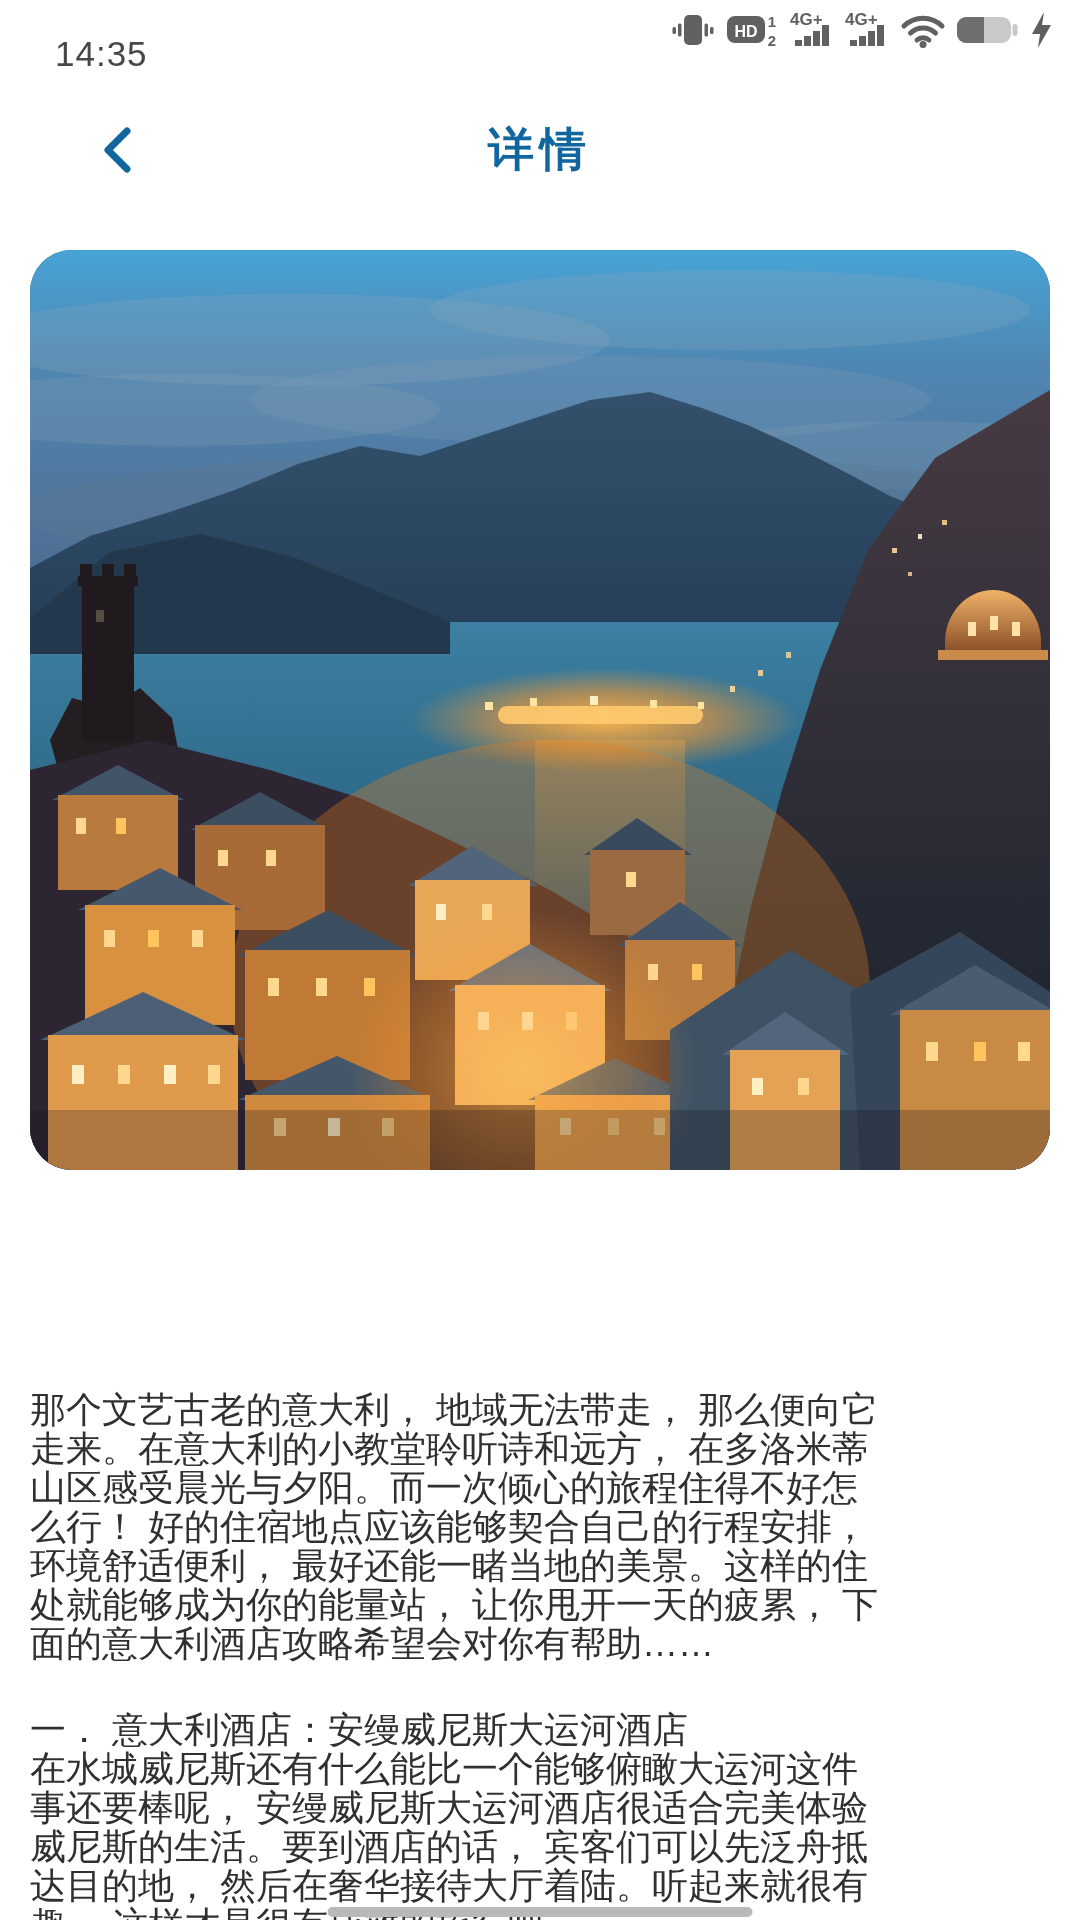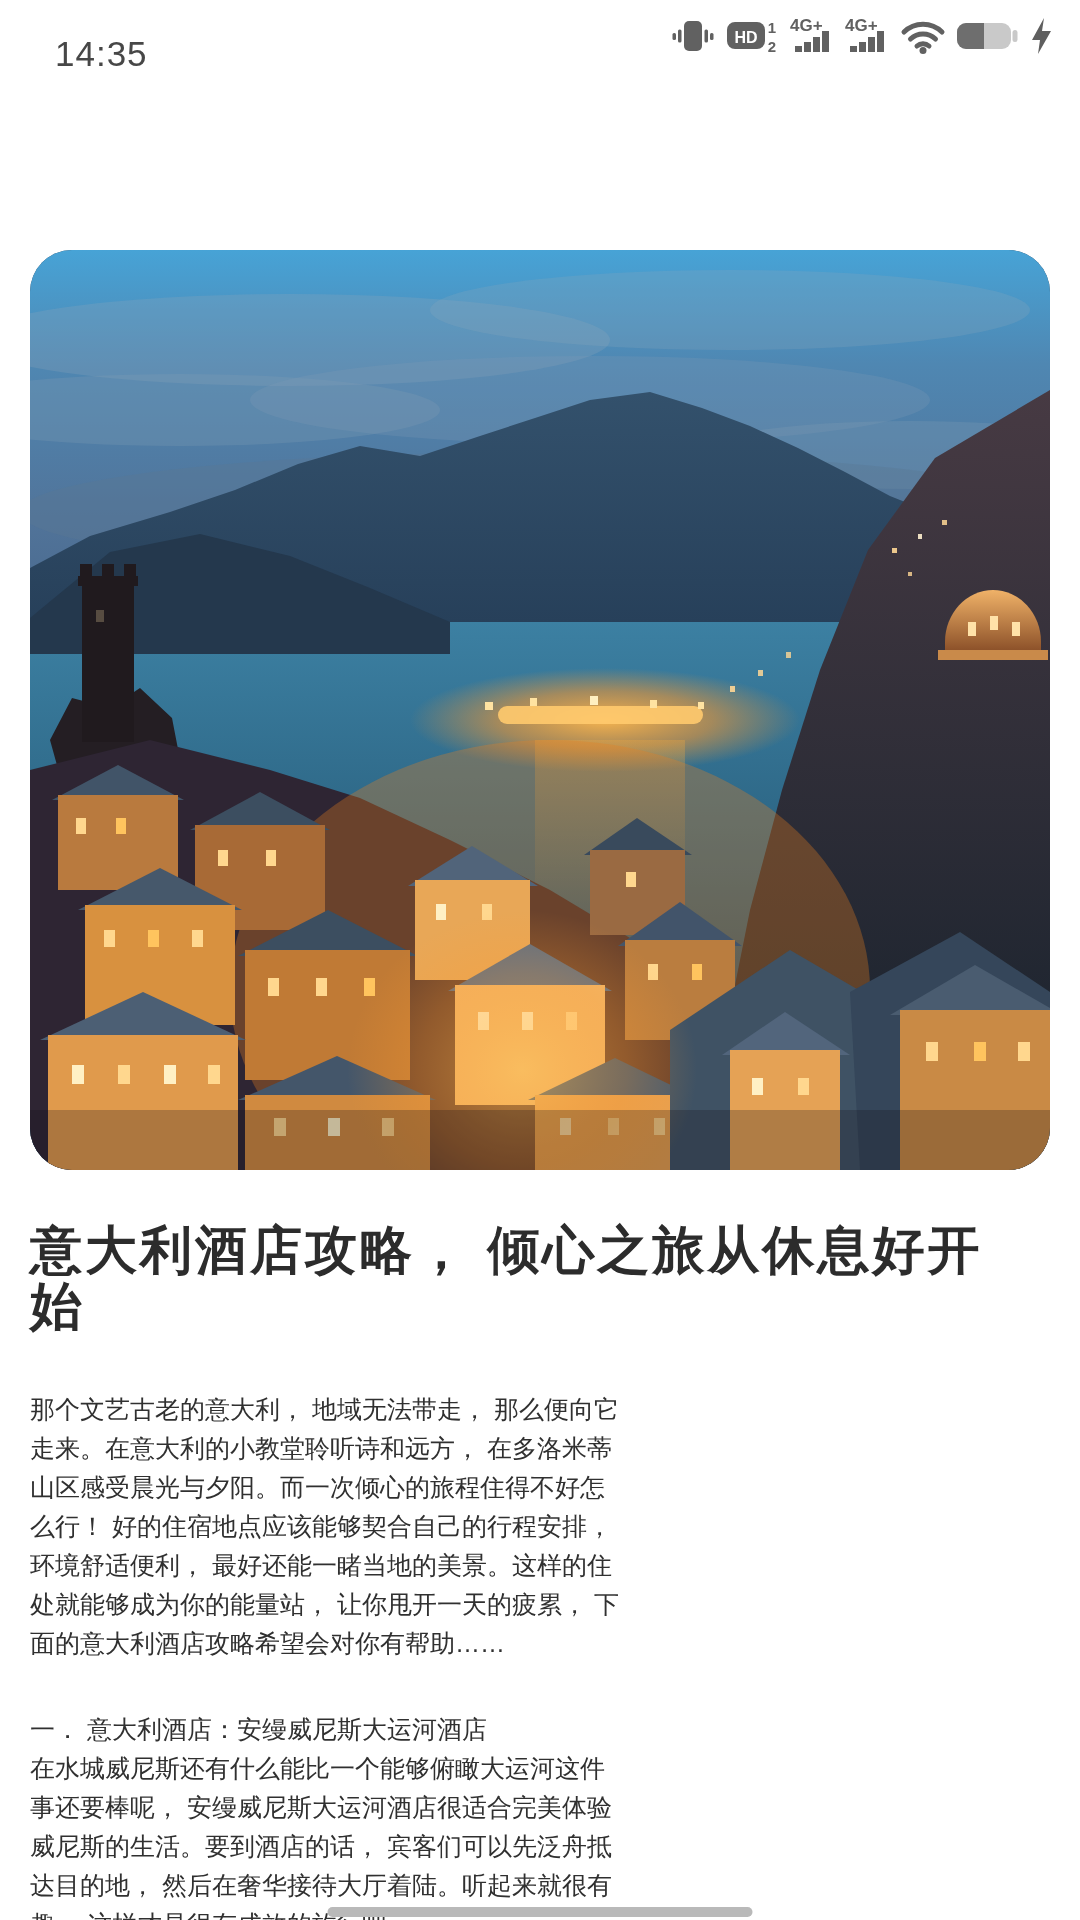--- a/index.html
+++ b/index.html
@@ -5,36 +5,36 @@
   html,body{margin:0;padding:0;background:#e9e9e9;}
   *{box-sizing:border-box;}
   .screen{
     position:relative;width:1080px;height:1920px;margin:0 auto;
     background:#ffffff;overflow:hidden;
     font-family:"Liberation Sans","DejaVu Sans",sans-serif;
   }
   
   .status-bar{position:absolute;top:0;left:0;right:0;height:56px;}
   .status-time{position:absolute;left:55px;top:10px;font-size:35px;color:#474747;letter-spacing:1px;margin-top:24px;}
-  .status-icons{position:absolute;right:26px;top:10px;height:40px;display:flex;align-items:center;gap:11px;margin-top:6px;}
+  .status-icons{position:absolute;right:26px;top:10px;height:40px;display:flex;align-items:center;gap:11px;}
   .status-icons svg{display:block;}
   .sicon-text{font-family:"Liberation Sans","DejaVu Sans",sans-serif;font-weight:bold;}
   
   .nav-header{position:absolute;top:112px;left:0;right:0;height:76px;}
   .back-button{position:absolute;left:92px;top:14px;width:52px;height:52px;display:flex;align-items:center;justify-content:center;cursor:pointer;}
   .page-title{position:absolute;left:0;right:0;top:0;height:76px;display:flex;align-items:center;justify-content:center;
     font-size:46px;font-weight:bold;color:#11669F;letter-spacing:6px;}
   
   .hero-photo{position:absolute;top:250px;left:30px;width:1020px;height:920px;border-radius:42px;overflow:hidden;background:#2c4258;}
   .hero-photo svg{display:block;width:100%;height:100%;}
   
   .article-title{position:absolute;top:1222px;left:30px;right:28px;
     font-size:52px;line-height:56px;font-weight:bold;color:#2C2C2C;letter-spacing:3px;white-space:pre-line;}
   .article-para{position:absolute;left:30px;right:28px;
-    font-size:25px;line-height:39px;color:#303030;white-space:pre-line;}
+    font-size:36px;line-height:39px;color:#303030;white-space:pre-line;}
   .para-1{top:1390px;}
   .para-2{top:1710px;}
   
   .home-indicator{position:absolute;top:1907px;left:50%;transform:translateX(-50%);
     width:425px;height:10px;border-radius:5px;background:#B9B9B9;z-index:20;}
 </style>
 </head>
 <body>
 
 <div class="screen">
@@ -93,20 +93,30 @@
         </svg>
       </span>
       <span>
         <svg width="24" height="40" viewBox="0 0 24 40">
           <polygon points="14,2 2,24 10,24 8,38 21,15 12,15" fill="#5f5f5f"></polygon>
         </svg>
       </span>
     </div>
   </div>
 
+  <div class="nav-header">
+    <div class="back-button">
+      <span>
+        <svg width="40" height="50" viewBox="0 0 40 50">
+          <polyline points="29,6 10,25 29,44" fill="none" stroke="#11669F" stroke-width="7" stroke-linecap="round" stroke-linejoin="round"></polyline>
+        </svg>
+      </span>
+    </div>
+    <div class="page-title">详情</div>
+  </div>
 
   <div class="hero-photo">
     <svg viewBox="0 0 1020 920" preserveAspectRatio="none">
       <defs>
         <linearGradient id="sky" x1="0" y1="0" x2="0" y2="1">
           <stop offset="0" stop-color="#47a3d6"></stop>
           <stop offset="0.3" stop-color="#4f87b2"></stop>
           <stop offset="0.7" stop-color="#51749a"></stop>
           <stop offset="1" stop-color="#49688c"></stop>
         </linearGradient>
@@ -254,22 +264,20 @@
       <polygon points="692,805 755,762 820,805" fill="#52657c"></polygon>
         <rect x="700" y="800" width="110" height="120" fill="#e5a255"></rect>
       <rect x="722" y="828" width="11" height="17" fill="#fff0c4"></rect>
         <rect x="768" y="828" width="11" height="17" fill="#ffd78e"></rect>
 
       <ellipse cx="492" cy="820" rx="175" ry="160" fill="url(#gcore)" opacity="0.6"></ellipse>
       <rect x="0" y="860" width="1020" height="60" fill="#140f17" opacity="0.25"></rect>
     </svg>
   </div>
 
-  <div class="article-title">意大利酒店攻略， 倾心之旅从休息好开
-始</div>
   <div class="article-para para-1">那个文艺古老的意大利， 地域无法带走， 那么便向它
 走来。在意大利的小教堂聆听诗和远方， 在多洛米蒂
 山区感受晨光与夕阳。而一次倾心的旅程住得不好怎
 么行！ 好的住宿地点应该能够契合自己的行程安排，
 环境舒适便利， 最好还能一睹当地的美景。这样的住
 处就能够成为你的能量站， 让你甩开一天的疲累， 下
 面的意大利酒店攻略希望会对你有帮助……</div>
   <div class="article-para para-2">一．  意大利酒店：安缦威尼斯大运河酒店
 在水城威尼斯还有什么能比一个能够俯瞰大运河这件
 事还要棒呢， 安缦威尼斯大运河酒店很适合完美体验

